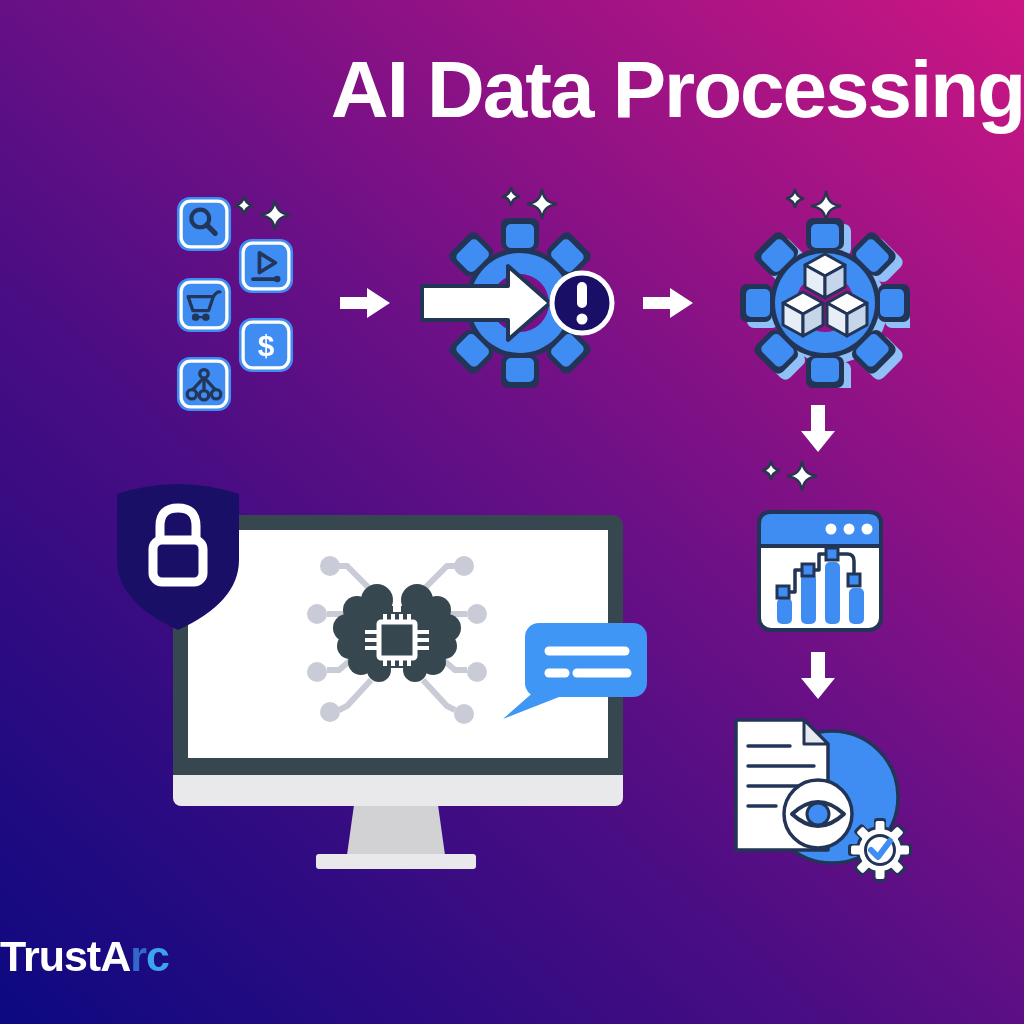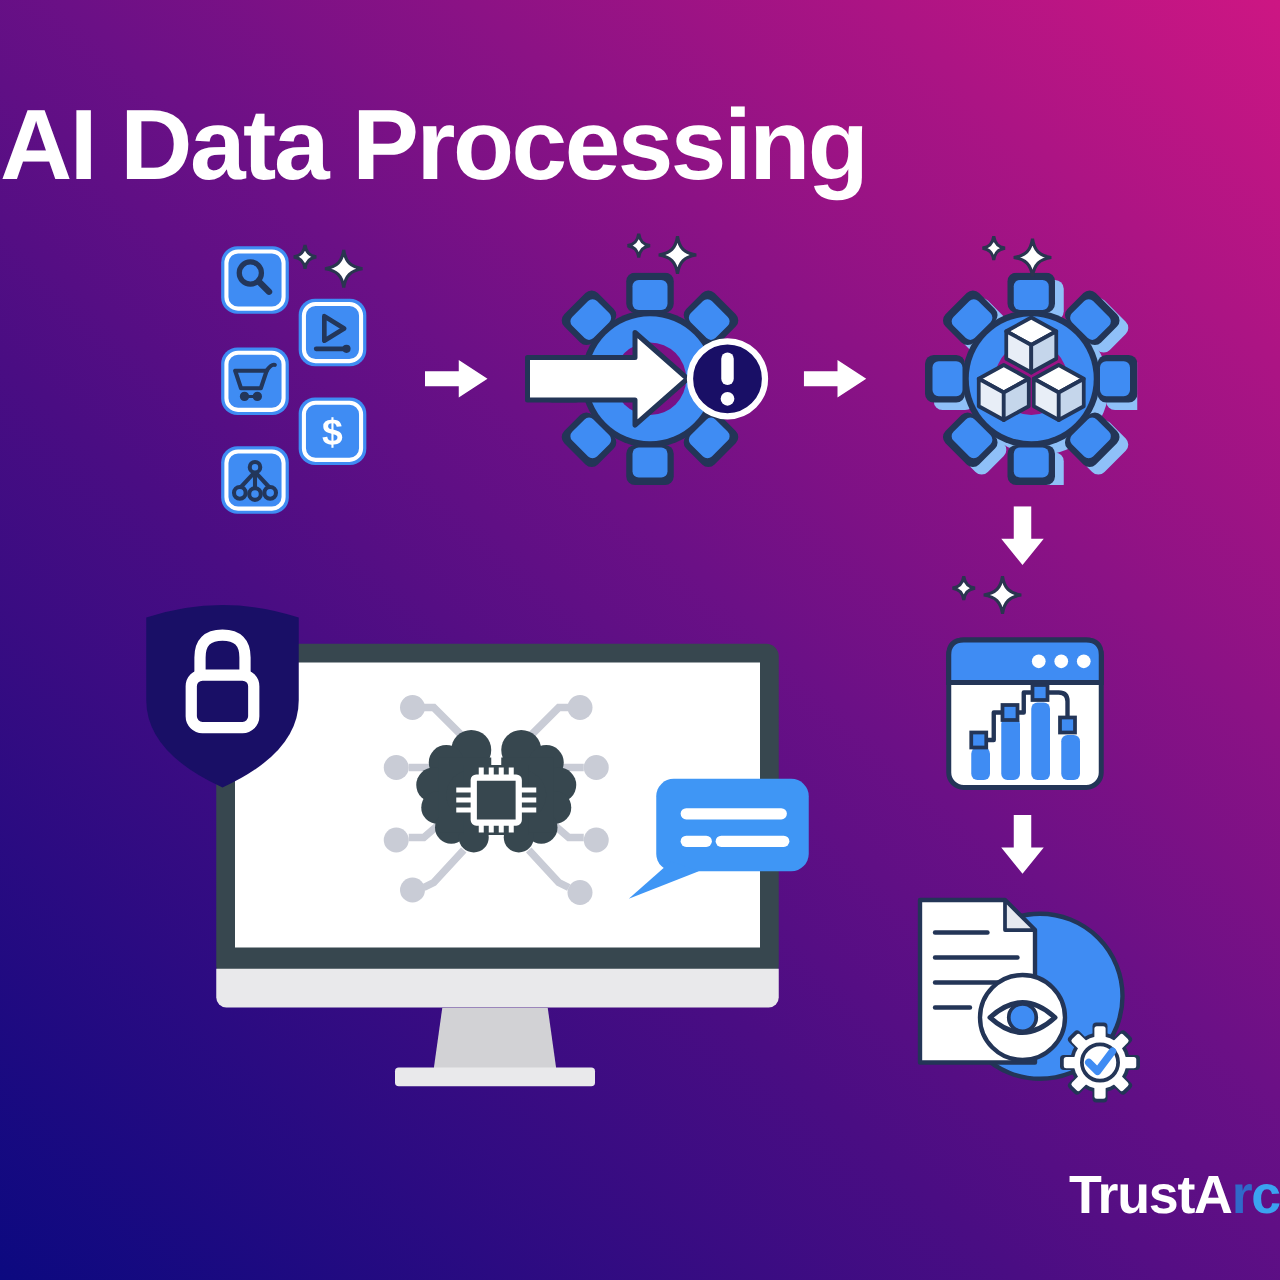--- a/index.html
+++ b/index.html
@@ -3,25 +3,25 @@
 <meta charset="utf-8">
 <style>
   html,body{margin:0;padding:0;}
   .canvas{
     position:relative;width:1024px;height:1024px;overflow:hidden;
     background:linear-gradient(42deg,#0c0980 0%,#4a0d83 38%,#6b1086 55%,#cd1683 100%);
     font-family:"Liberation Sans",sans-serif;
   }
   .abs{position:absolute;}
   .title{
-    top:70px;left:0;width:1024px;text-align:left;
+    top:44px;left:0;width:1024px;text-align:right;
     color:#ffffff;font-size:80px;font-weight:bold;letter-spacing:-2px;
   }
   .brand{
-    top:932px;left:0;width:1024px;text-align:right;
+    top:932px;left:0;width:1024px;text-align:left;
     font-size:43px;font-weight:bold;letter-spacing:-1px;
   }
   .brand .w{color:#ffffff;}
   .brand .r{color:#3069c9;}
   .brand .c{color:#3ba3f0;}
   svg{display:block;}
 </style>
 </head>
 <body>
 

